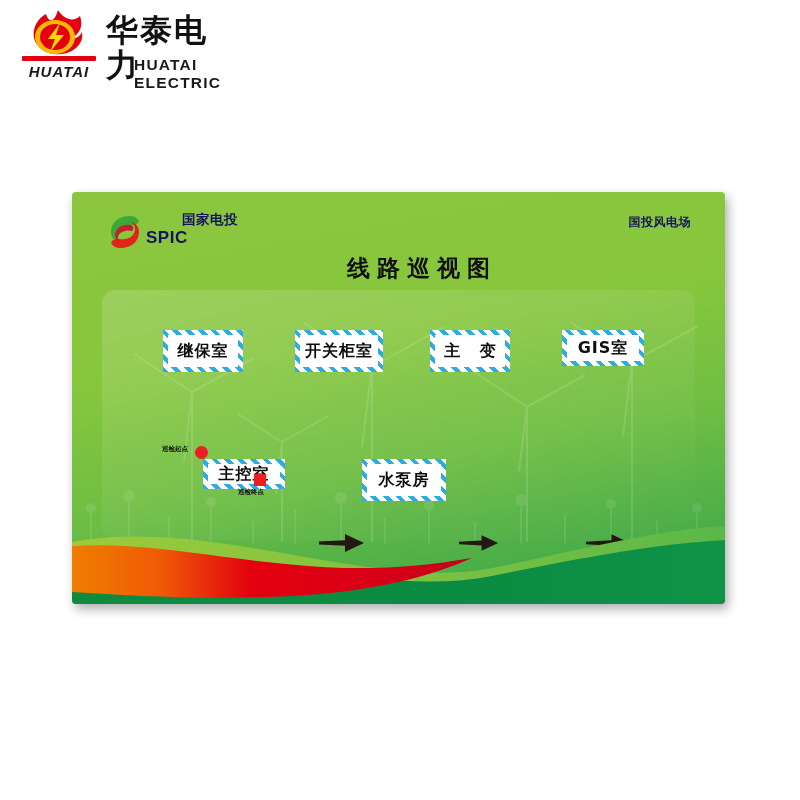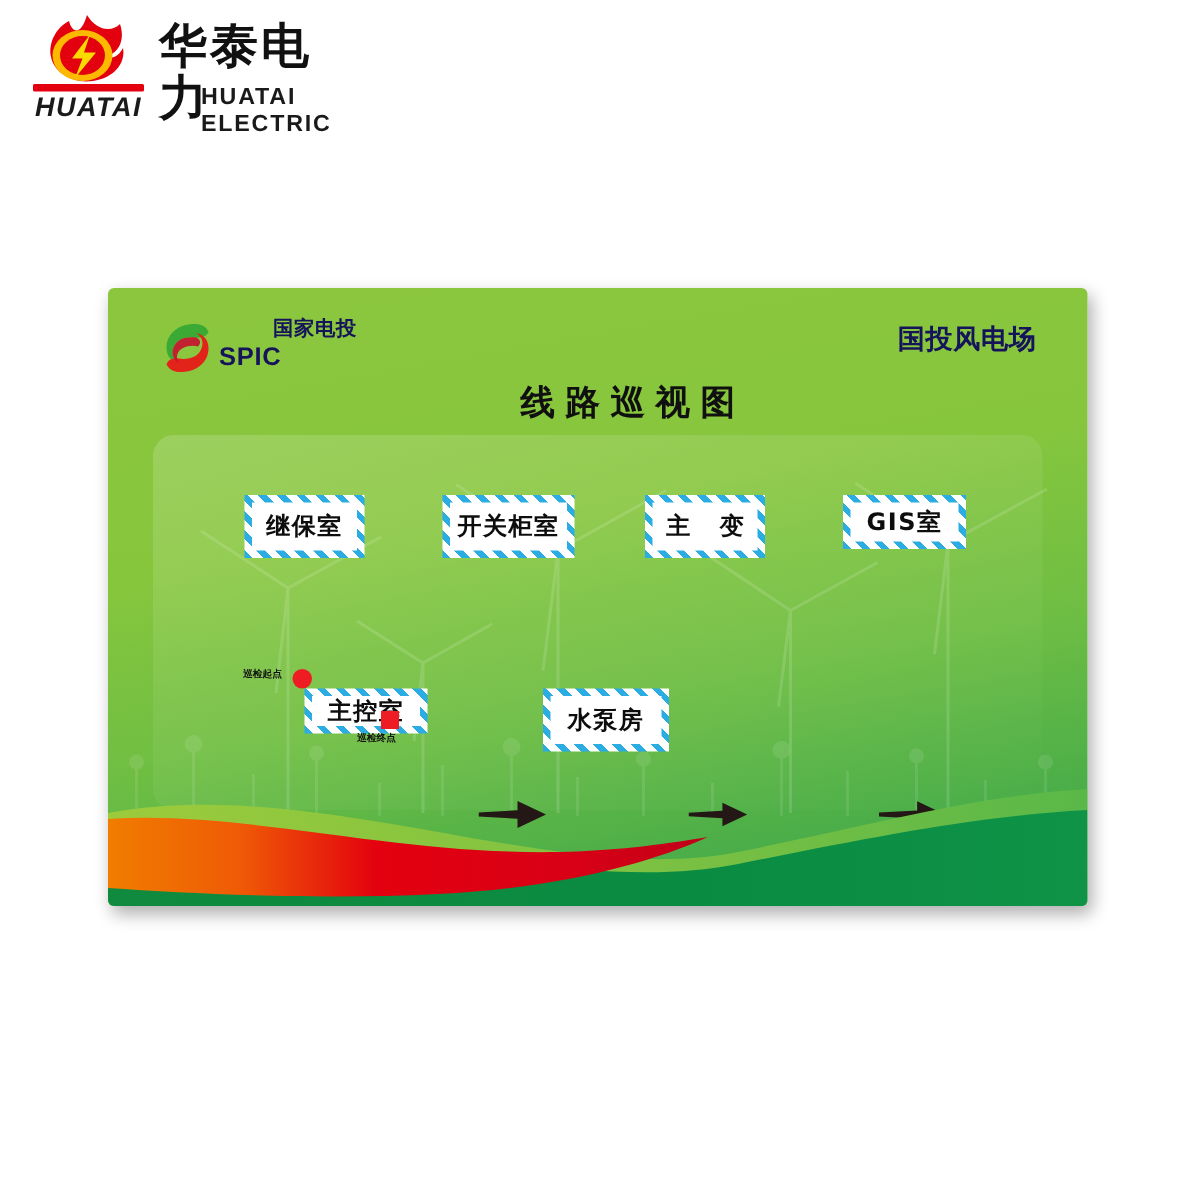--- a/index.html
+++ b/index.html
@@ -14,21 +14,21 @@
   #brand-logo{position:absolute;left:18px;top:8px;width:210px;height:72px;}
   #flame-mark{position:absolute;left:0;top:0;width:80px;height:58px;}
   #huatai-bar{
     position:absolute;left:4px;top:48px;width:74px;height:5px;background:#e3000f;border-radius:1px;
   }
   #huatai-latin-box{
     position:absolute;left:2px;top:52px;width:78px;height:22px;
     display:flex;align-items:center;justify-content:center;
   }
   #huatai-latin{
-    font-weight:bold;font-style:italic;font-size:18px;color:#1a1a1a;letter-spacing:1px;
+    font-weight:bold;font-style:italic;font-size:15px;color:#1a1a1a;letter-spacing:1px;
     font-family:"Liberation Sans",sans-serif;line-height:1;
   }
   #brand-cn{
     position:absolute;left:88px;top:5px;font-size:32px;font-weight:bold;color:#111;
     letter-spacing:2px;font-family:"DejaVu Sans",sans-serif;line-height:1.1;
   }
   #brand-en{
     position:absolute;left:90px;top:48px;font-size:15.5px;font-weight:bold;color:#1a1a1a;
     letter-spacing:1.2px;font-family:"Liberation Sans",sans-serif;margin-left:26px;
   }
@@ -49,21 +49,21 @@
   #spic-cn{
     position:absolute;left:38px;top:1px;font-size:13.5px;font-weight:bold;color:#15145a;
     letter-spacing:.5px;font-family:"DejaVu Sans",sans-serif;line-height:1;padding-left:36px;
   }
   #spic-en{
     position:absolute;left:38px;top:17px;font-size:17px;font-weight:bold;color:#15145a;
     letter-spacing:.5px;font-family:"Liberation Sans",sans-serif;line-height:1;
   }
 
   #site-name{
-    position:absolute;right:34px;top:22px;font-size:18px;font-weight:bold;color:#15145a;
+    position:absolute;right:34px;top:22px;font-size:12px;font-weight:bold;color:#15145a;
     letter-spacing:.5px;font-family:"DejaVu Sans",sans-serif;
   }
   #poster-title{
     position:absolute;left:0;top:61px;width:100%;text-align:center;
     font-size:23px;font-weight:bold;color:#101010;letter-spacing:7px;
     font-family:"DejaVu Sans",sans-serif;text-indent:7px;padding-left:20px;
   }
 
   
   #diagram-panel{

